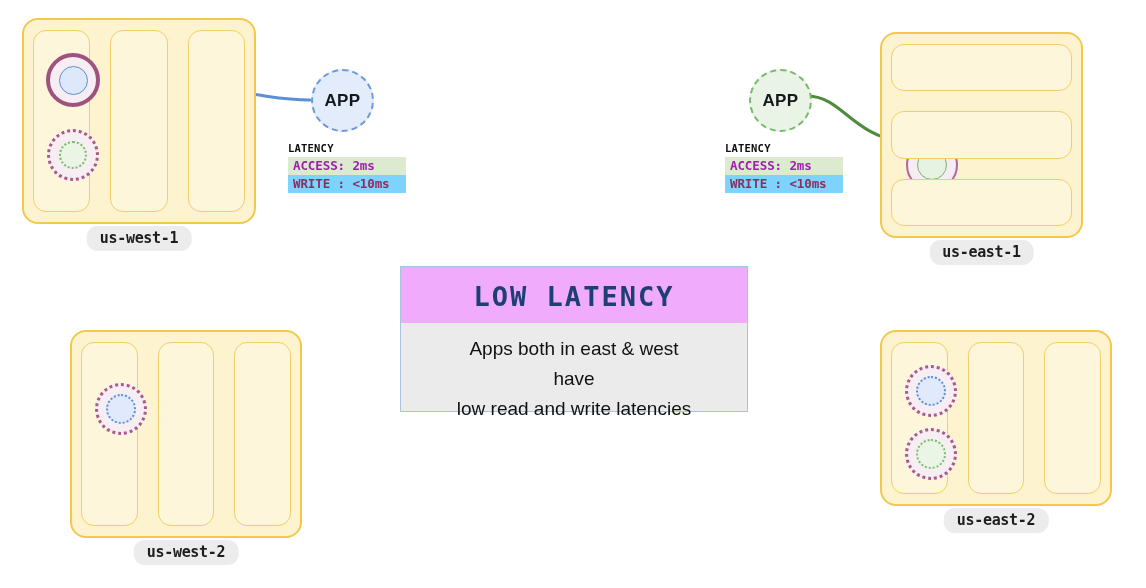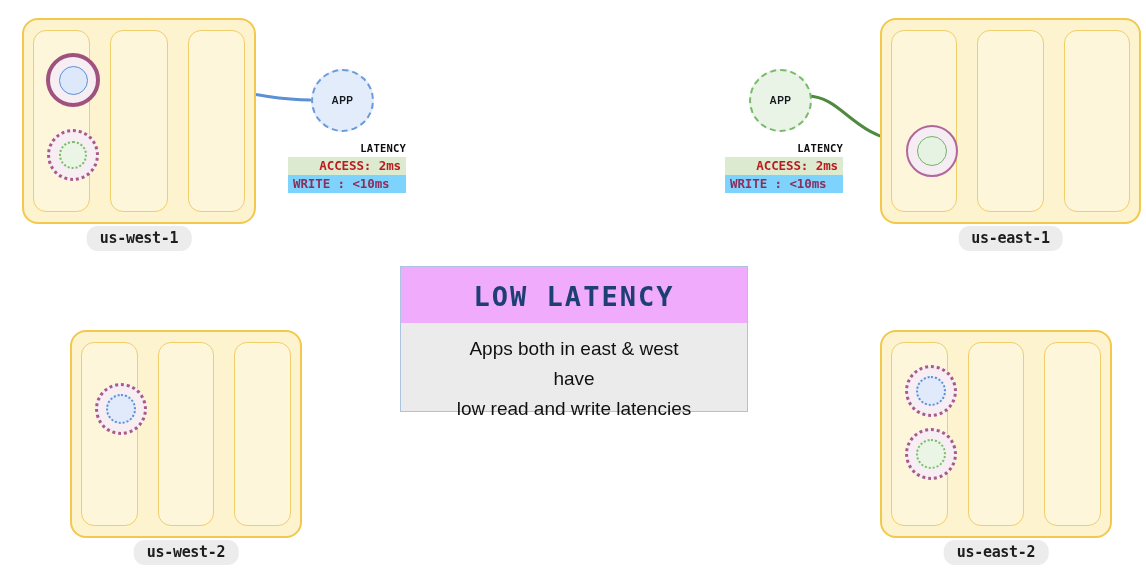--- a/index.html
+++ b/index.html
@@ -80,51 +80,51 @@
   .core-green-dotted { background: #eaf5e5; border: 2.4px dotted #7cbb6c; }
 
   
   .app {
     position: absolute;
     box-sizing: border-box;
     border-radius: 50%;
     display: flex;
     align-items: center;
     justify-content: center;
-    font-size: 10px;
+    font-size: 17px;
     font-weight: 700;
     color: #15181c;
     letter-spacing: 0.4px;
   }
   .app-blue  { background: #e3ecfa; border: 2px dashed #6a9ada; }
   .app-green { background: #e9f4e6; border: 2px dashed #79b96c; }
 
   
   .latency {
     position: absolute;
     width: 118px;
   }
   .latency-title {
-    text-align: right;
+    text-align: left;
     font-family: "DejaVu Sans Mono", "Liberation Mono", monospace;
     font-size: 10.5px;
     font-weight: 700;
     color: #0d0d0d;
     letter-spacing: 0.2px;
     margin-bottom: 3px;
   }
   .latency-row {
     font-family: "DejaVu Sans Mono", "Liberation Mono", monospace;
     font-size: 12.5px;
     font-weight: 700;
     padding: 1px 5px 2px 5px;
     white-space: pre;
     letter-spacing: -0.1px;
   }
-  .lat-access { background: #dcead0; color: #b91c1c; text-align: right; }
+  .lat-access { background: #dcead0; color: #a21caf; }
   .lat-write  { background: #7dd3fc; color: #8a3060; }
 
   
   .callout {
     position: absolute;
     box-sizing: border-box;
     border: 1.5px solid #aac3e0;
     background: #ebebeb;
   }
   .callout-head {
@@ -198,21 +198,21 @@
 
   <div class="app app-green" style="left:749px; top:69px; width:63px; height:63px;">
     <span>APP</span>
   </div>
   <div class="latency" style="left:725px; top:142px;">
     <div class="latency-title">LATENCY</div>
     <div class="latency-row lat-access">ACCESS: 2ms</div>
     <div class="latency-row lat-write">WRITE : &lt;10ms</div>
   </div>
 
-  <div class="region" style="left:880px; top:18px; width:261px; height:206px;">
+  <div class="region" style="left:880px; top:32px; width:203px; height:206px;flex-direction:column;">
     <div class="az">
       <div class="replica ring-solid-thin" style="left:14px; top:94px; width:52px; height:52px;">
         <div class="core core-green-solid" style="width:30px; height:30px;"></div>
       </div>
     </div>
     <div class="az"></div>
     <div class="az"></div>
     <div class="region-label" style="bottom:-29px;">us-east-1</div>
   </div>
 
@@ -229,21 +229,21 @@
     <div class="az">
       <div class="replica ring-dotted" style="left:13px; top:40px; width:52px; height:52px;">
         <div class="core core-blue-dotted" style="width:30px; height:30px;"></div>
       </div>
     </div>
     <div class="az"></div>
     <div class="az"></div>
     <div class="region-label" style="bottom:-29px;">us-west-2</div>
   </div>
 
-  <div class="region" style="left:880px; top:330px; width:232px; height:208px;">
+  <div class="region" style="left:880px; top:330px; width:232px; height:176px;">
     <div class="az">
       <div class="replica ring-dotted" style="left:13px; top:22px; width:52px; height:52px;">
         <div class="core core-blue-dotted" style="width:30px; height:30px;"></div>
       </div>
       <div class="replica ring-dotted" style="left:13px; top:85px; width:52px; height:52px;">
         <div class="core core-green-dotted" style="width:30px; height:30px;"></div>
       </div>
     </div>
     <div class="az"></div>
     <div class="az"></div>

